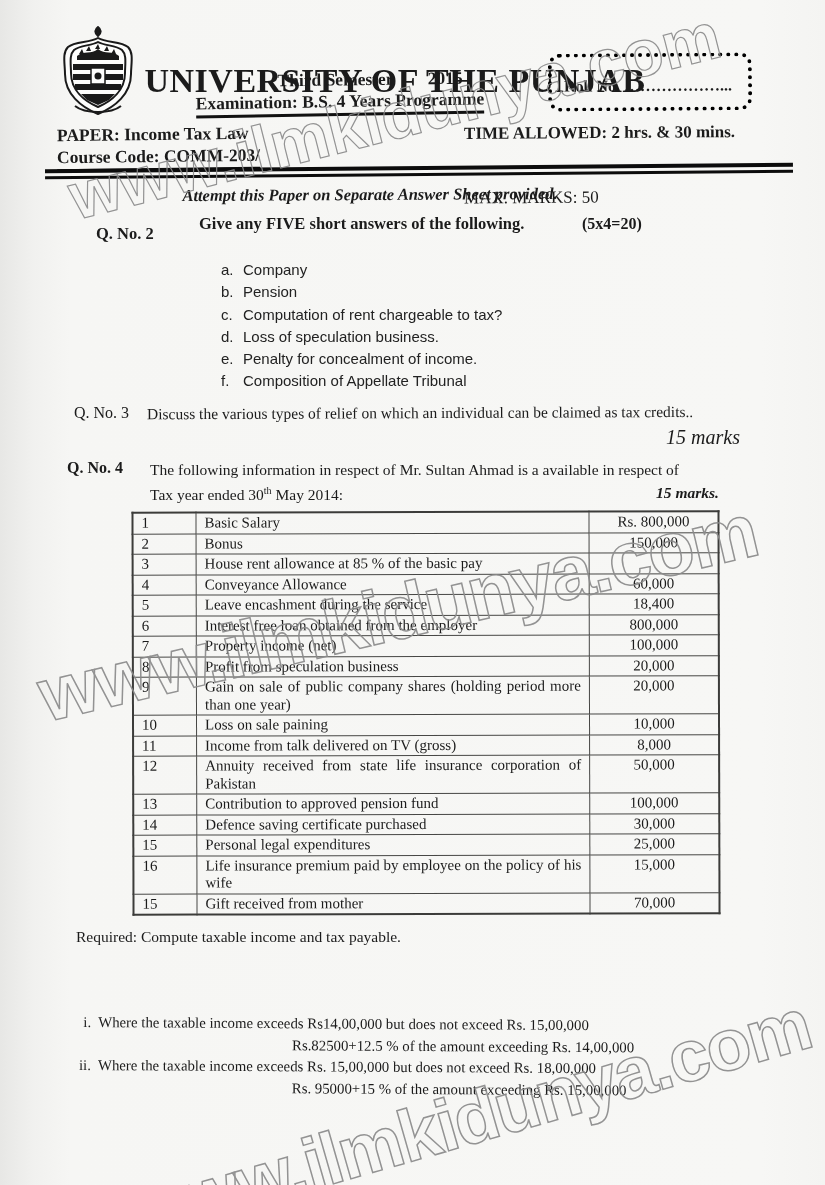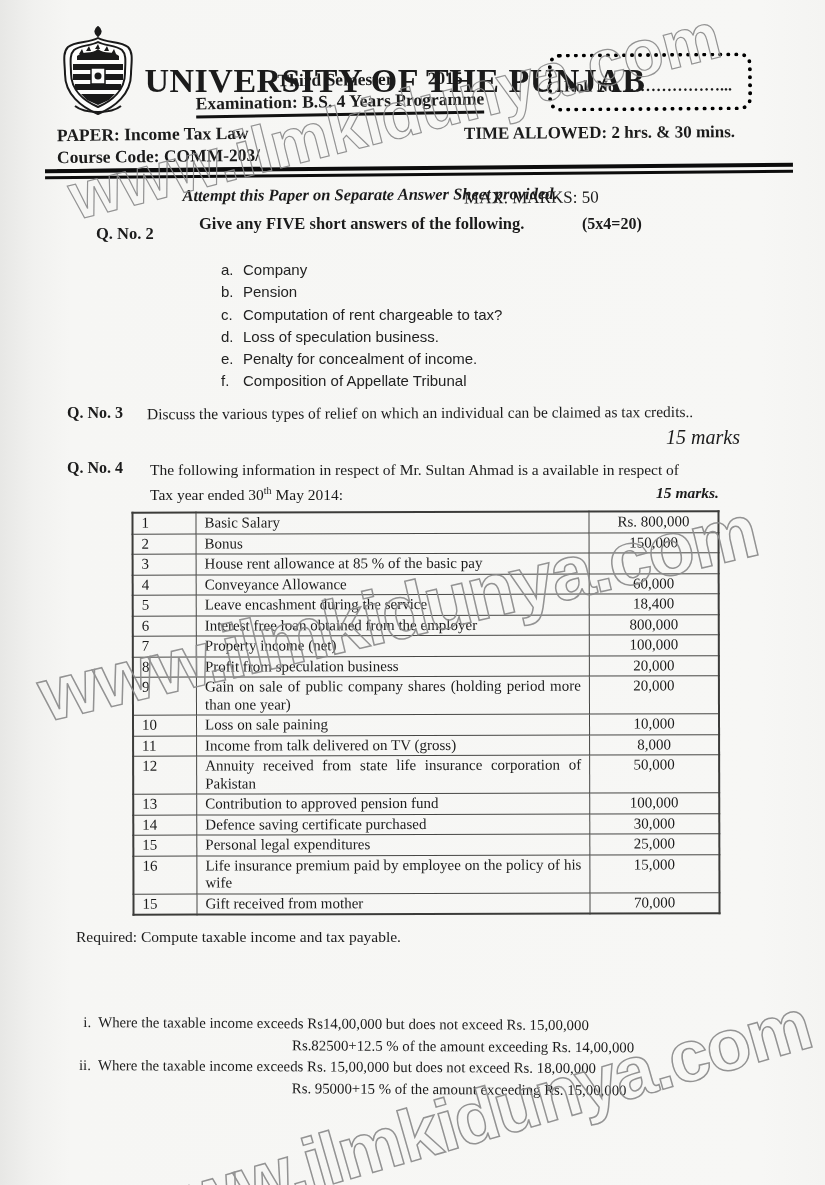--- a/index.html
+++ b/index.html
@@ -31,21 +31,21 @@
   .dblrule{left:45px;top:166px;width:748px;height:3px;border-top:4.5px solid #0c0c0c;border-bottom:3px solid #0c0c0c;transform:rotate(-.5deg);}
   
   .instruction{left:120px;top:185px;width:500px;text-align:center;font-size:16.5px;font-weight:bold;font-style:italic;transform:rotate(-.3deg);}
   .q2-label{left:96px;top:224px;font-size:16.5px;font-weight:bold;}
   .q2-text{left:199px;top:214px;font-size:16.5px;font-weight:bold;}
   .q2-marks{left:582px;top:215px;font-size:16px;font-weight:bold;}
   .q2-list{left:221px;top:261px;font-family:"Liberation Sans",sans-serif;font-size:15px;color:#222;}
   .q2-item{display:flex;height:22.3px;align-items:flex-start;}
   .q2-letter{width:22px;}
   
-  .q3-label{left:67px;top:404px;font-size:16px;font-weight:bold;}
+  .q3-label{left:74px;top:404px;font-size:16px;font-weight:normal;}
   .q3-text{left:147px;top:404px;width:600px;font-size:15.5px;transform:rotate(-.25deg);}
   .q3-marks{left:660px;top:426px;width:80px;font-size:20px;font-style:italic;text-align:right;}
   .q4-label{left:67px;top:459px;font-size:16px;font-weight:bold;}
   .q4-text{left:150px;top:459px;width:600px;font-size:15.5px;line-height:21px;}
   .q4-marks{left:656px;top:484px;font-size:15.5px;font-weight:bold;font-style:italic;}
   
   .tbl-wrap{left:132px;top:511px;width:586px;transform:rotate(-.15deg);}
   table.income{border-collapse:collapse;width:100%;table-layout:fixed;font-size:15px;}
   table.income td{border:1.6px solid #474745;padding:1px 8px;line-height:17.5px;vertical-align:top;}
   table.income{border:2.2px solid #3c3c3a;}

